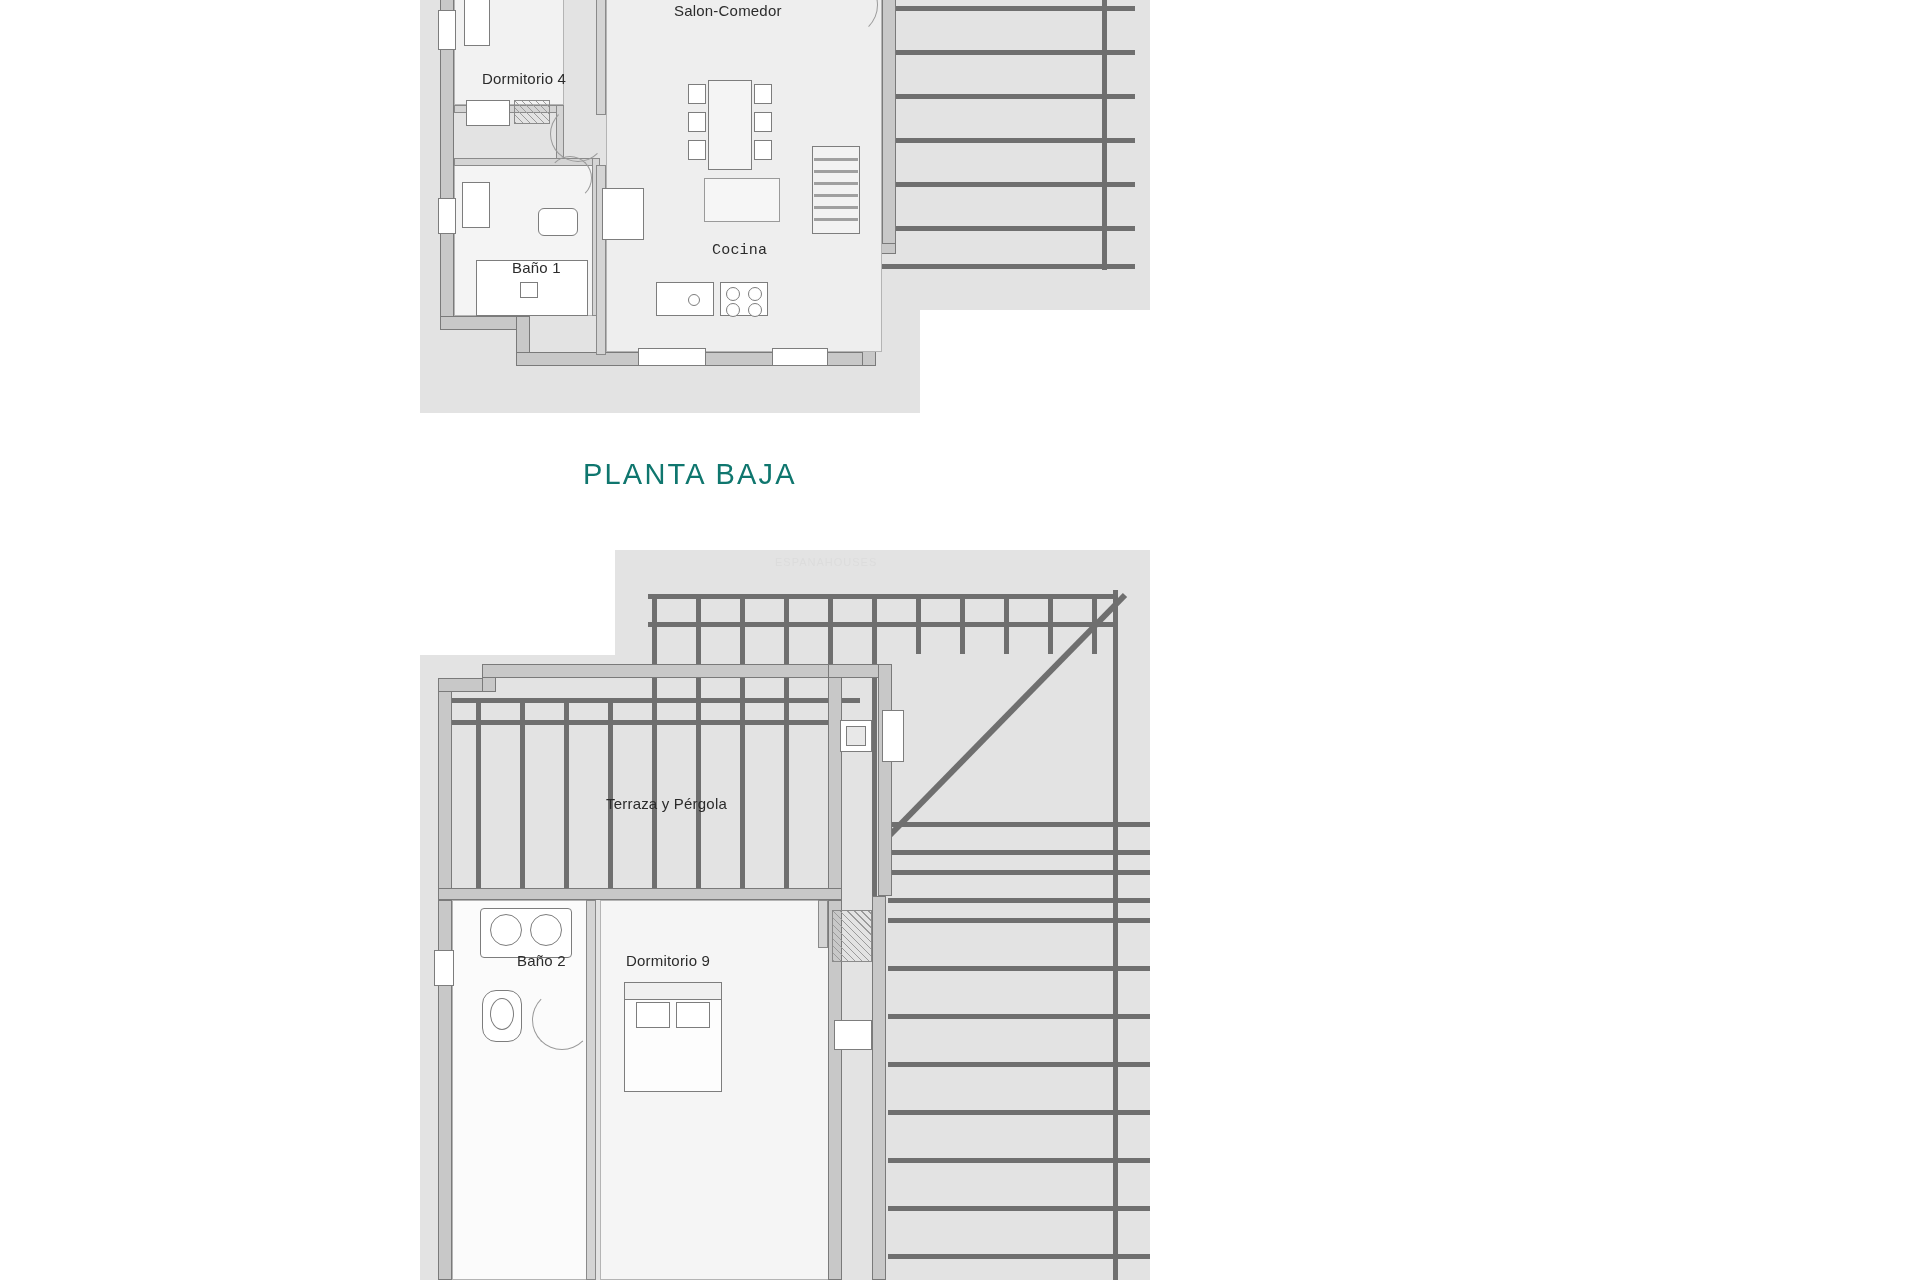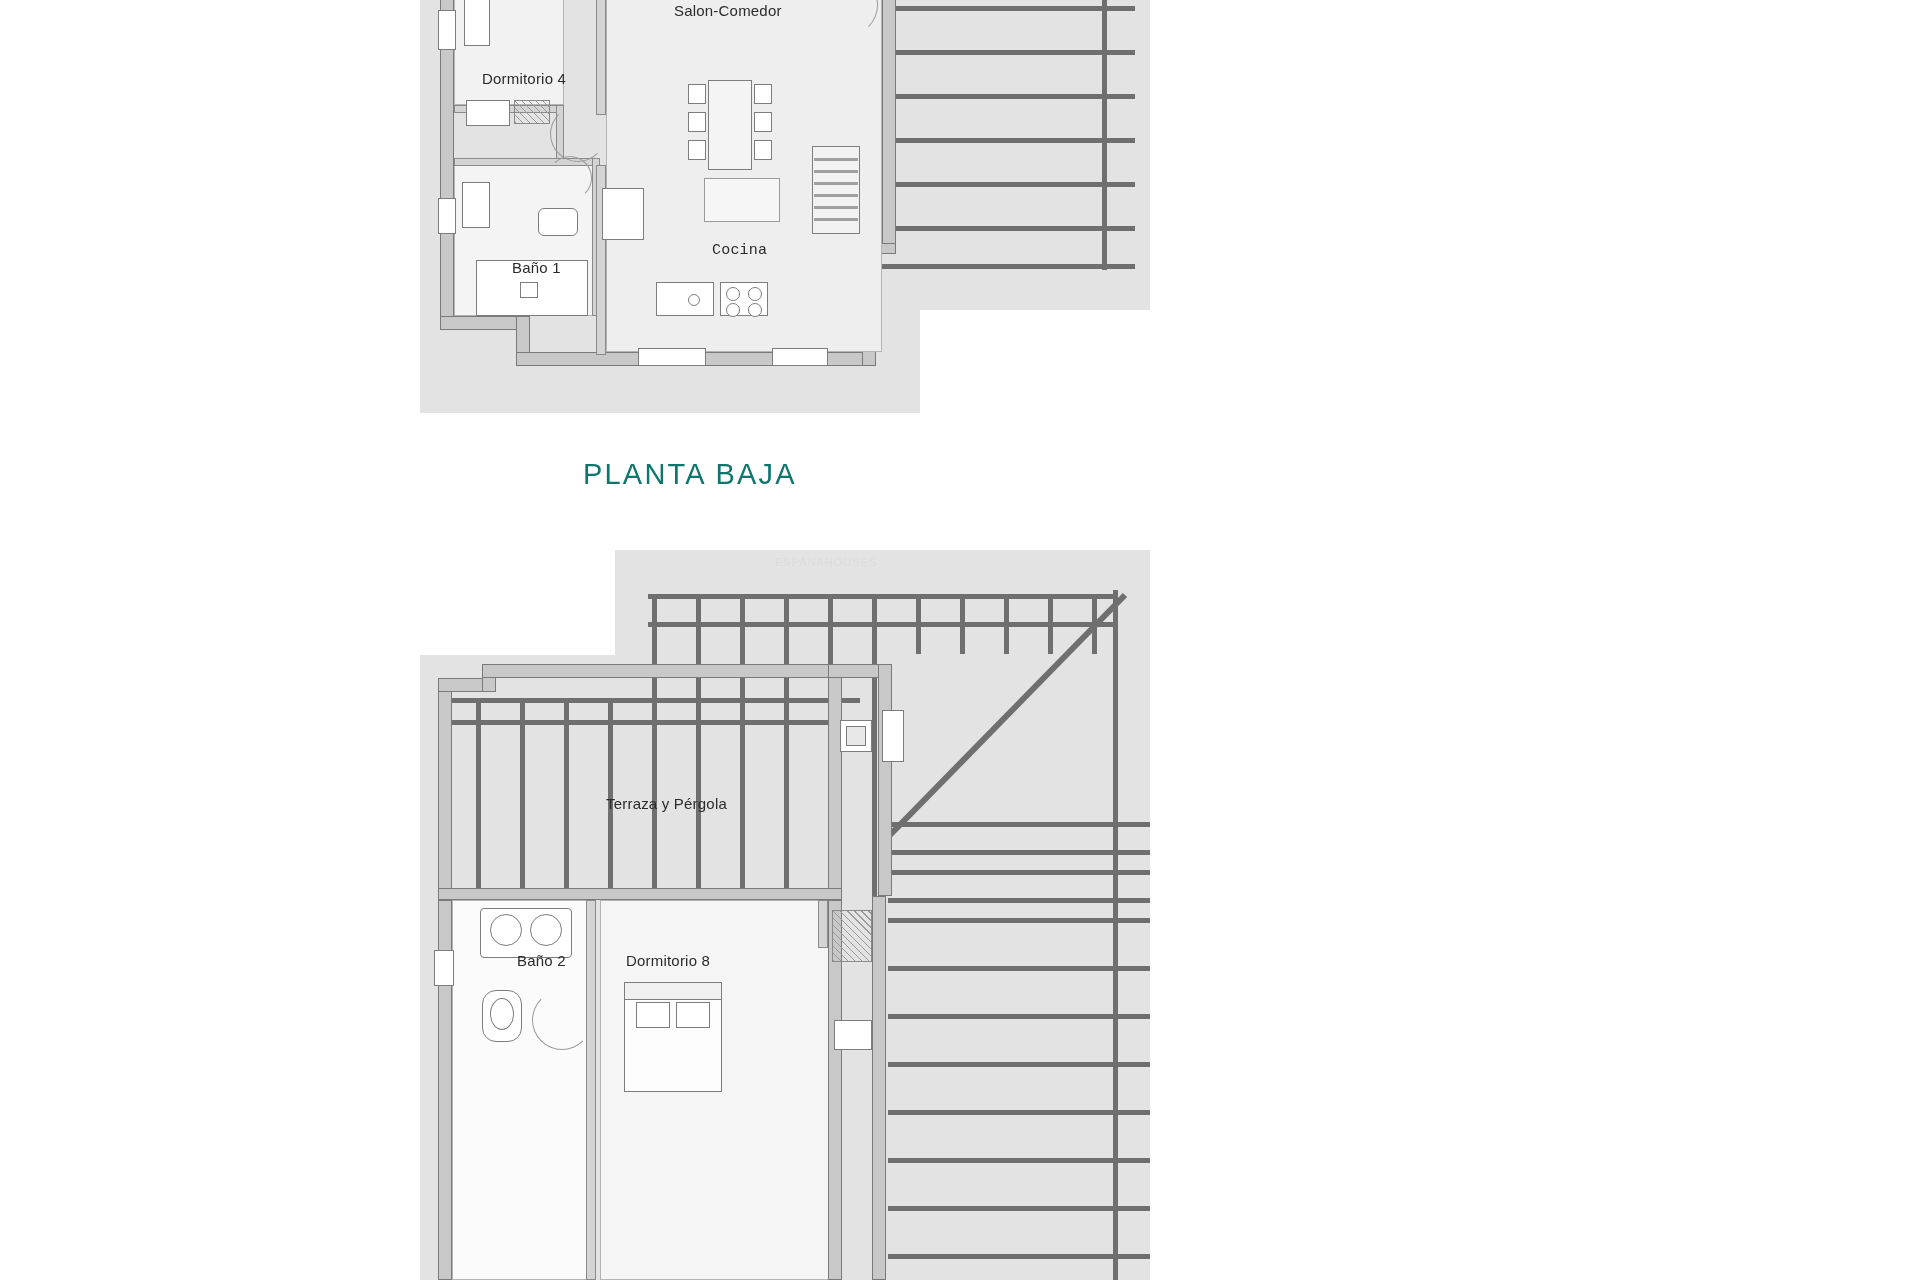--- a/index.html
+++ b/index.html
@@ -287,21 +287,21 @@
 
     <div class="furn" style="left:60px; top:358px; width:92px; height:50px; border-radius:4px;"></div>
     <div class="circle" style="left:70px; top:364px; width:32px; height:32px;"></div>
     <div class="circle" style="left:110px; top:364px; width:32px; height:32px;"></div>
     <div class="furn" style="left:14px; top:400px; width:20px; height:36px; background:#ffffff;"></div>
     <div class="furn" style="left:62px; top:440px; width:40px; height:52px; border-radius:14px;"></div>
     <div class="circle" style="left:70px; top:448px; width:24px; height:32px;"></div>
     <div class="door-arc" style="left:112px; top:440px; width:60px; height:60px; border-color:#9a9a9a; border-top-color:transparent; border-right-color:transparent;"></div>
     <div class="label" style="left:66px; top:402px;margin-left:31px;">Baño 2</div>
 
-    <div class="label" style="left:206px; top:402px;">Dormitorio 8</div>
+    <div class="label" style="left:206px; top:402px;">Dormitorio 9</div>
     <div class="furn" style="left:204px; top:432px; width:98px; height:110px; background:#fdfdfd;"></div>
     <div class="furn" style="left:204px; top:432px; width:98px; height:18px; background:#f0f0f0;"></div>
     <div class="furn" style="left:216px; top:452px; width:34px; height:26px;"></div>
     <div class="furn" style="left:256px; top:452px; width:34px; height:26px;"></div>
     <div class="hatch" style="left:412px; top:360px; width:40px; height:52px;"></div>
     <div class="furn" style="left:414px; top:470px; width:38px; height:30px;"></div>
     <div class="wall-thin" style="left:398px; top:350px; width:10px; height:48px;"></div>
 
     <div class="beam-h" style="left:468px; top:512px; width:262px;"></div>
     <div class="beam-h" style="left:468px; top:560px; width:262px;"></div>

